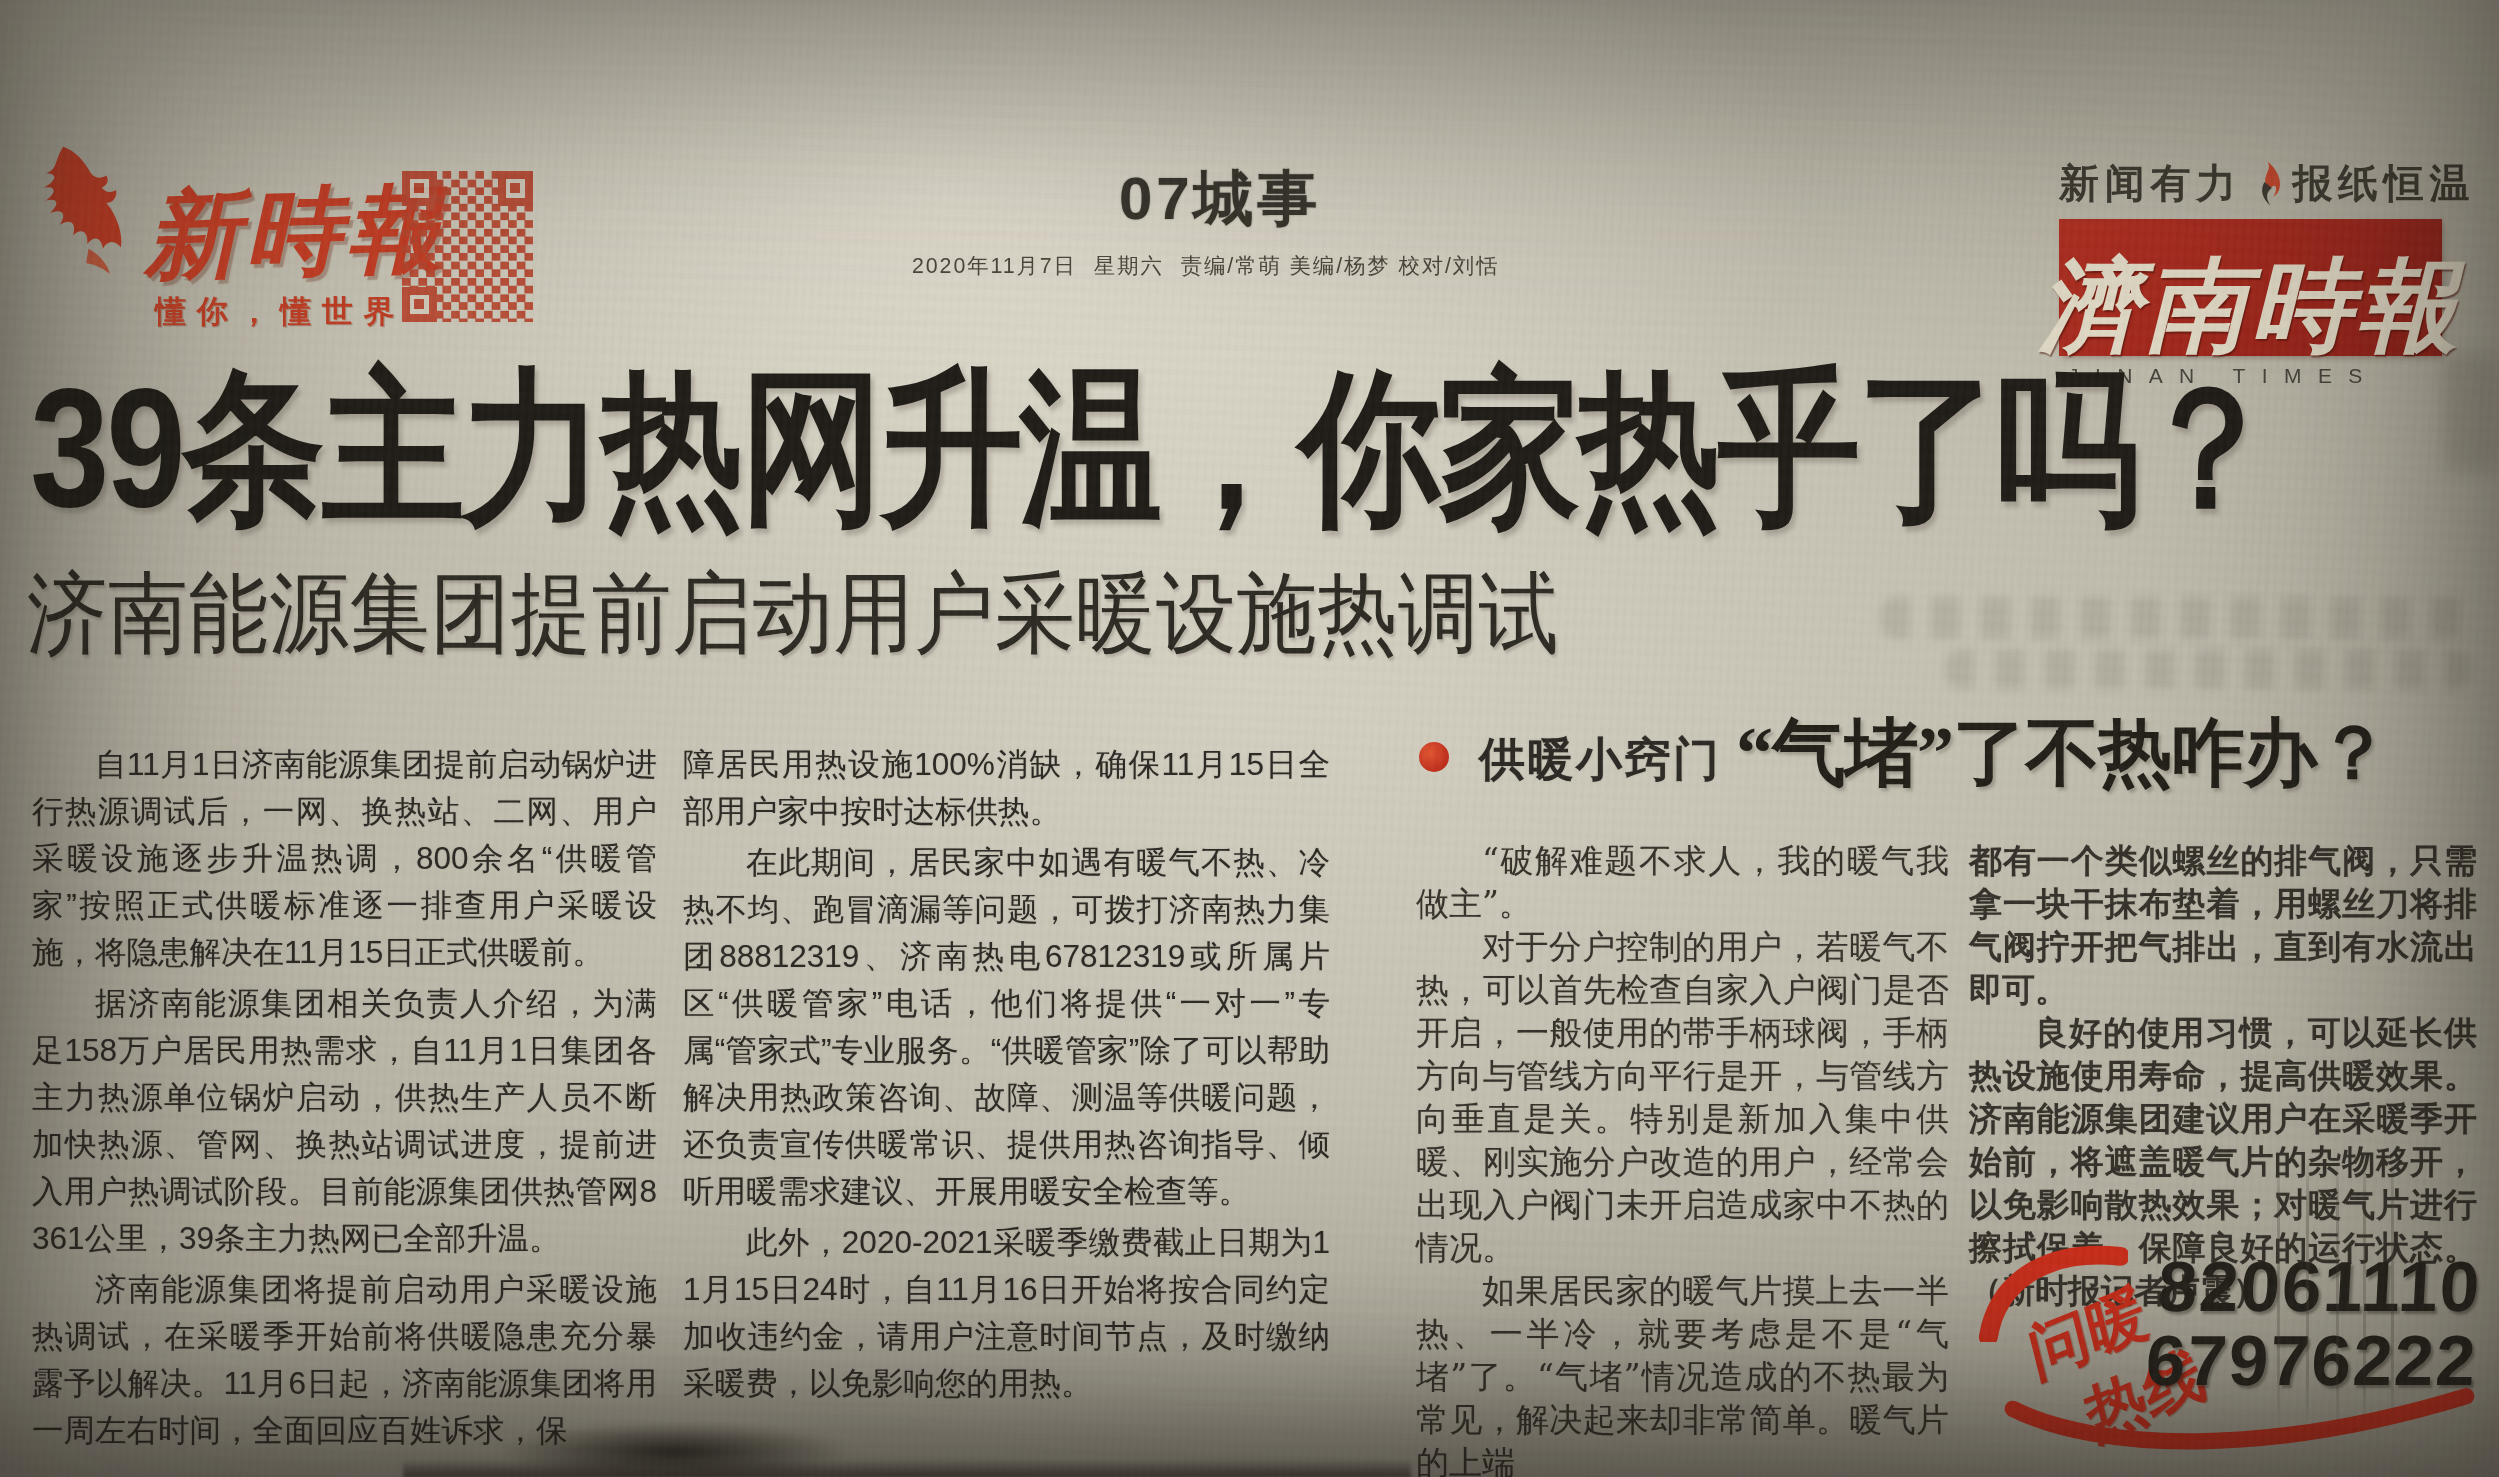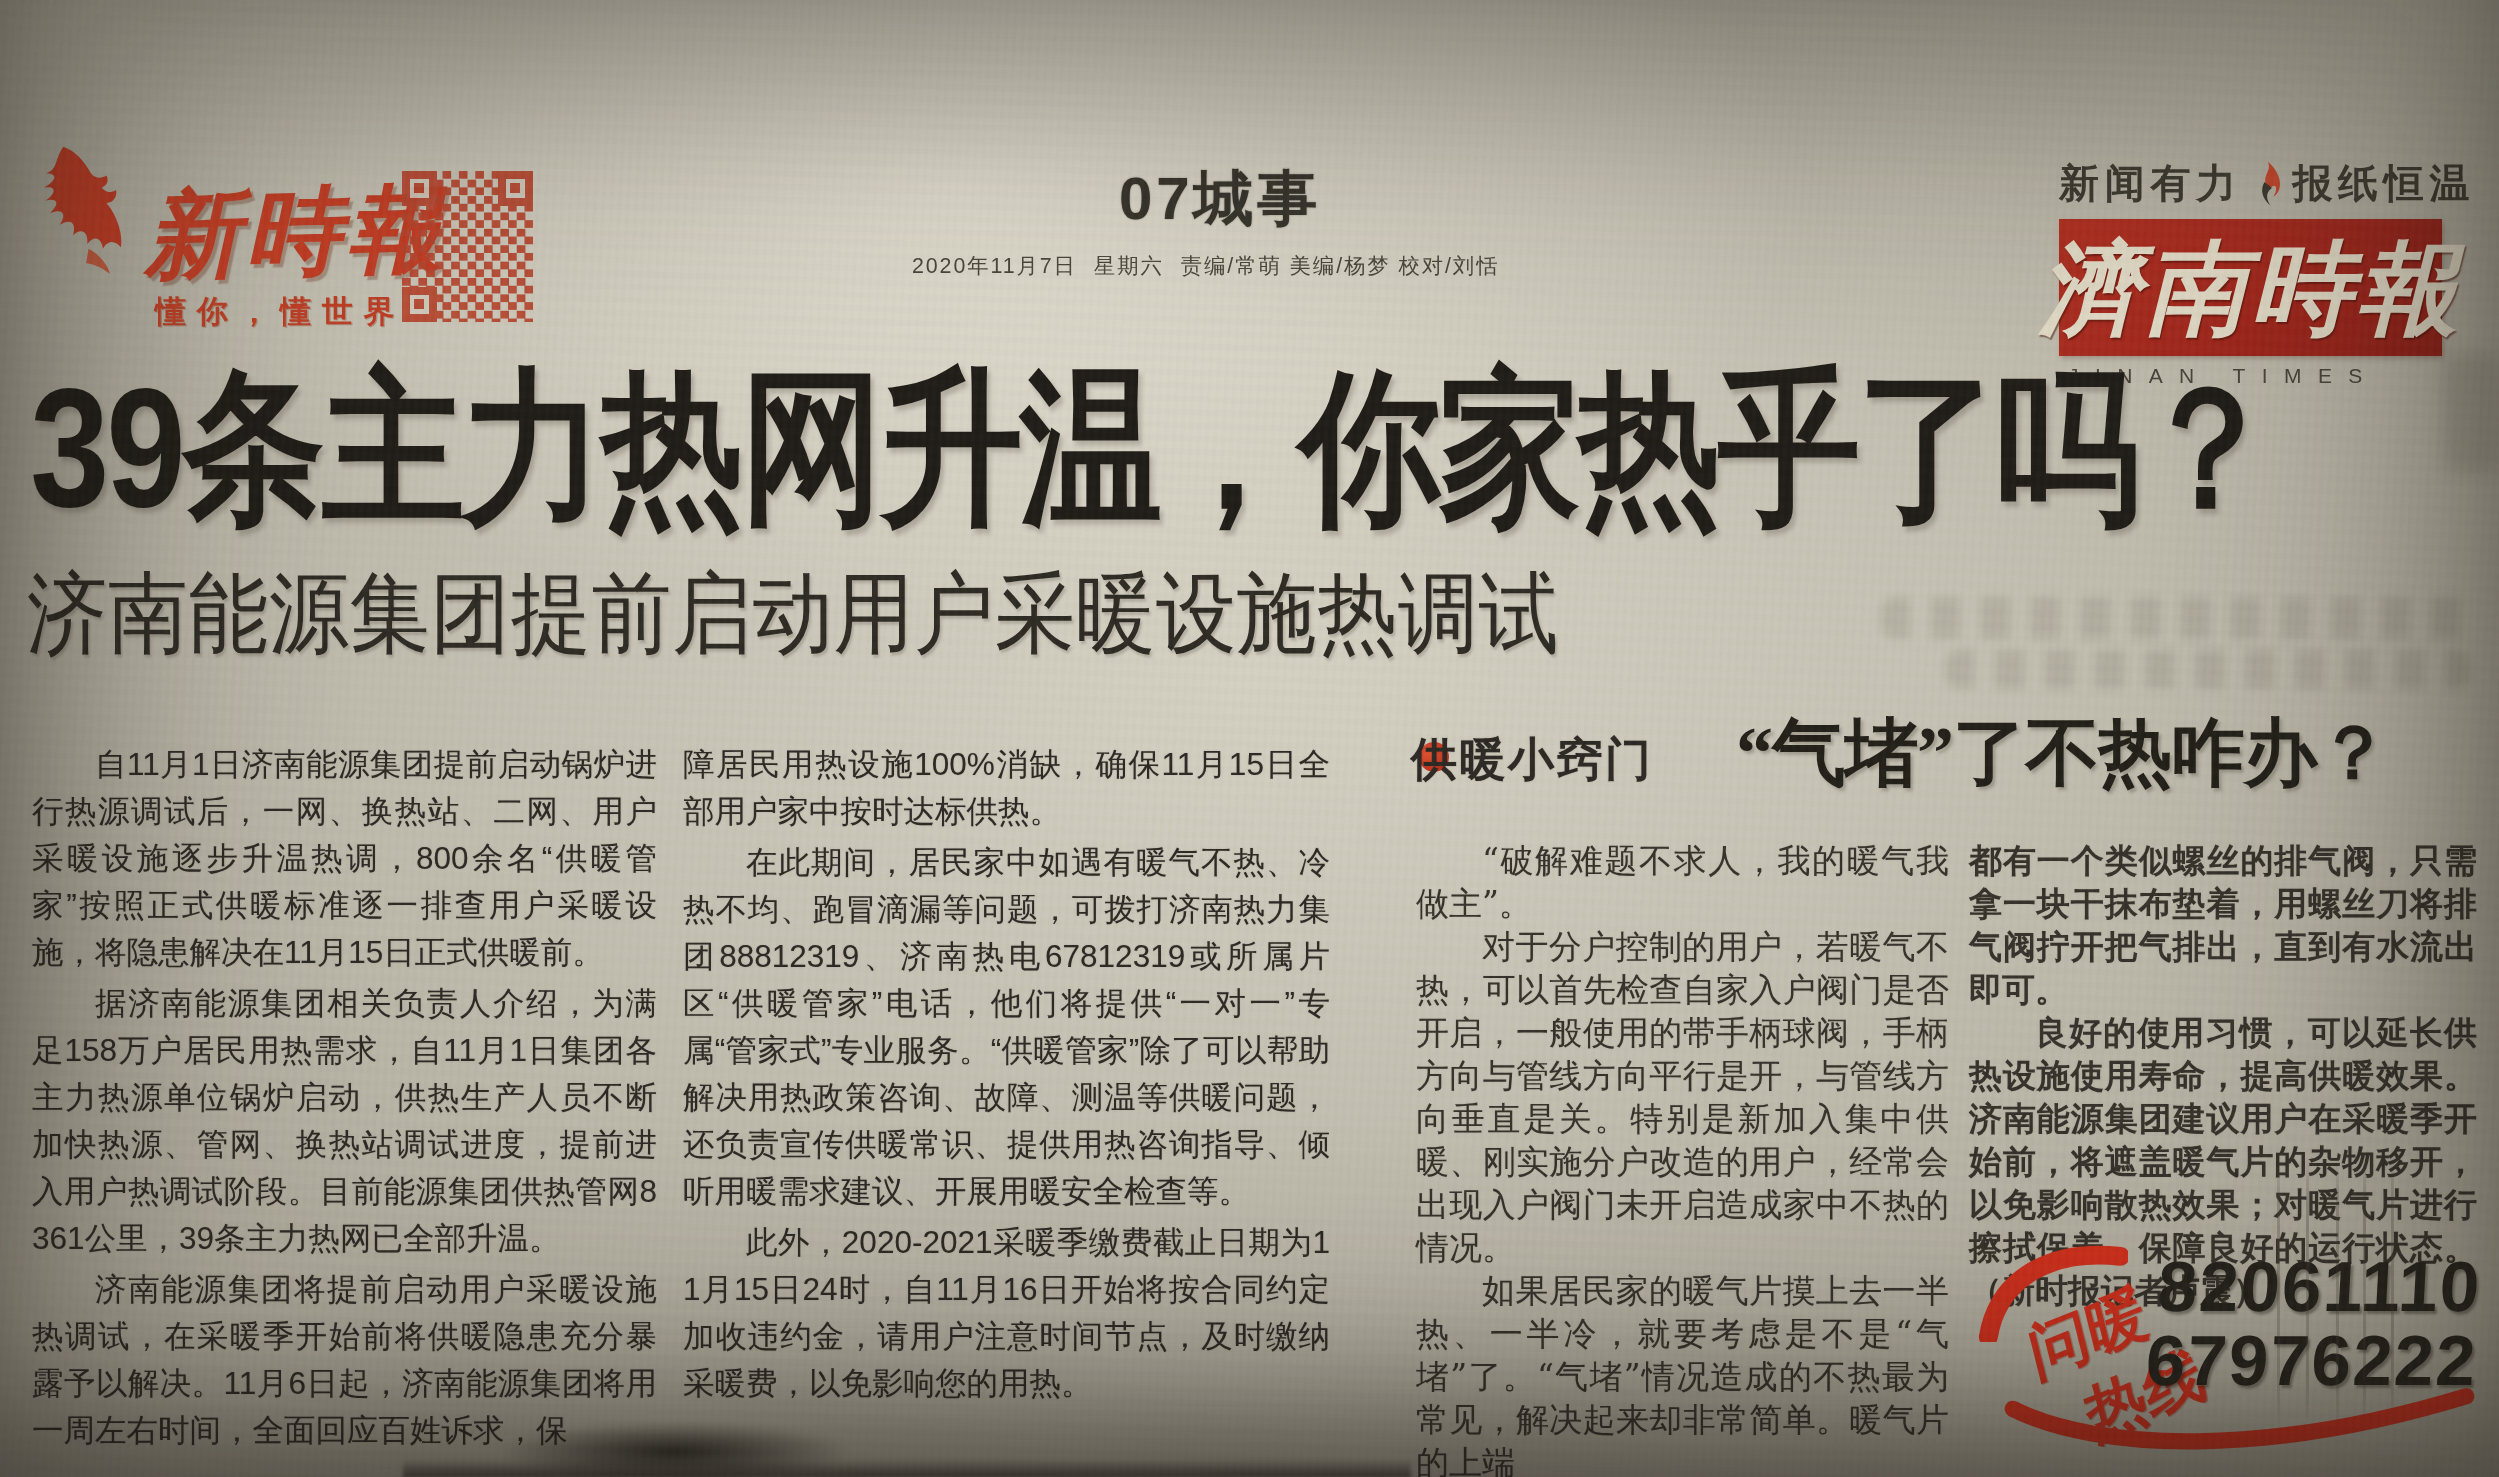--- a/index.html
+++ b/index.html
@@ -38,21 +38,21 @@
   .qr .f-tl{left:0;top:0;} .qr .f-tr{right:0;top:0;} .qr .f-bl{left:0;bottom:0;}
   .section-head{position:absolute;left:1107px;top:159px;font-size:60px;font-weight:900;
     color:#35322a;letter-spacing:3.8px;text-shadow:0 0 1.9px rgba(53,50,42,.5);white-space:nowrap;margin-left:12px;}
   .dateline{position:absolute;left:912px;top:251px;font-size:21.4px;color:#49453b;
     letter-spacing:1.9px;white-space:nowrap;display:flex;gap:17px;}
   .slogan{position:absolute;left:2059px;top:156px;display:flex;align-items:center;gap:8.8px;
     font-size:40px;font-weight:600;color:#3b382f;letter-spacing:5.7px;white-space:nowrap;}
   .flame{width:33px;height:47px;flex:0 0 auto;}
   .paper-box{position:absolute;left:2059px;top:219px;width:383px;height:137px;
     background:linear-gradient(135deg,#ad2e20,#9c241a 60%,#8f1f16);
-    display:flex;align-items:center;justify-content:center;
+    display:flex;align-items:flex-end;justify-content:center;
     box-shadow:1.9px 2.5px 5px rgba(60,18,8,.25);}
   .paper-name{font-family:"DejaVu Serif", serif;font-size:102px;font-weight:bold;font-style:italic;
     color:#ded7c3;letter-spacing:3.8px;white-space:nowrap;line-height:1;
     text-shadow:1.3px 1.9px 1.3px rgba(70,15,6,.55);}
   .paper-en{position:absolute;left:2068px;top:364px;font-size:21px;color:#45423a;
     letter-spacing:16.4px;white-space:nowrap;text-align:center;}
 
   
   .headline{position:absolute;left:30px;top:360px;font-size:168px;font-weight:900;
     color:#1e1b16;white-space:nowrap;letter-spacing:-3.8px;line-height:1.05;
@@ -67,21 +67,21 @@
   .col{position:absolute;top:737px;font-size:31.5px;line-height:47px;text-align:justify;
     color:#2b2722;word-break:break-all;text-shadow:0 0 1.3px rgba(43,39,34,.25);}
   .col p{margin:4px;text-indent:2em;}
   .cont-first p:first-child{text-indent:0;}
   .col1{left:28px;width:633px;}
   .col2{left:679px;width:655px;}
 
   
   .tips-dot{position:absolute;left:1419px;top:742px;width:30px;height:30px;border-radius:50%;
     background:radial-gradient(circle at 35% 35%, #e0542f, #bd2c1a 70%);}
-  .tips-kicker{position:absolute;left:1411px;top:729px;font-size:46px;font-weight:700;
+  .tips-kicker{position:absolute;left:1479px;top:729px;font-size:46px;font-weight:700;
     color:#2b2722;letter-spacing:2.5px;white-space:nowrap;text-shadow:0 0 1.3px rgba(43,39,34,.4);}
   .tips-title{position:absolute;left:1736px;top:704px;font-size:74px;font-weight:900;
     color:#211e18;white-space:nowrap;letter-spacing:-1.3px;
     text-shadow:2.5px 3.1px 3.1px rgba(45,40,28,.25);font-family:Liberation Serif, serif;}
   .tip-col{position:absolute;top:839px;font-family:"DejaVu Serif", serif;
     font-size:33px;line-height:43px;text-align:justify;color:#343029;word-break:break-all;
     text-shadow:0 0 1.3px rgba(52,48,41,.2);}
   .tip-col p{margin:0;text-indent:2em;}
   .tip-a{left:1416px;width:533px;}
   .tip-b{left:1969px;width:508px;font-weight:bold;}

